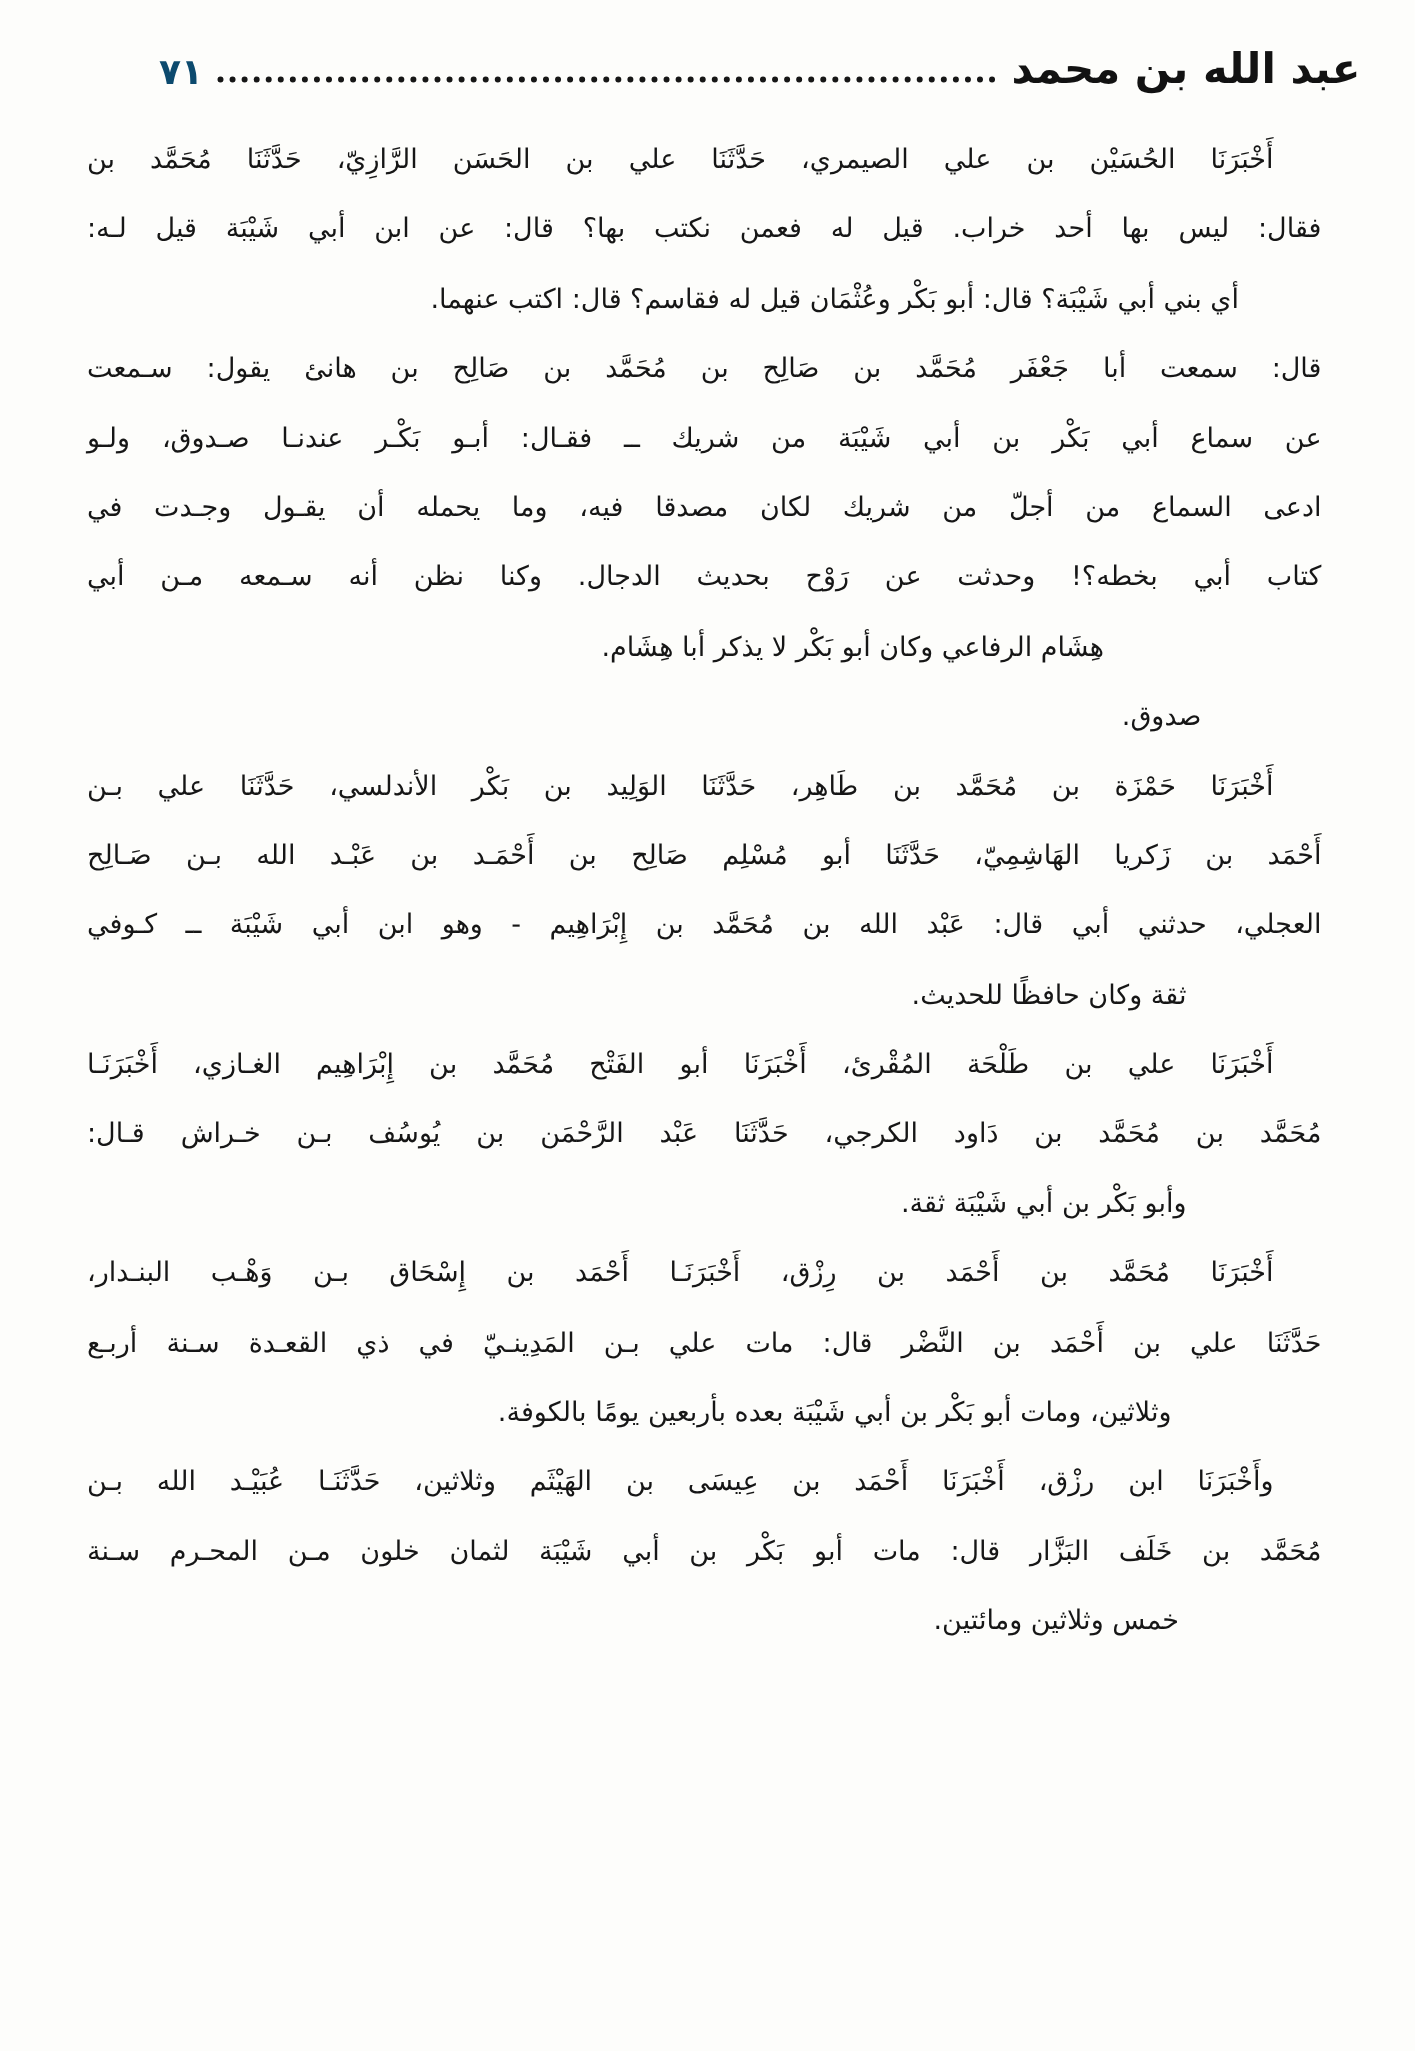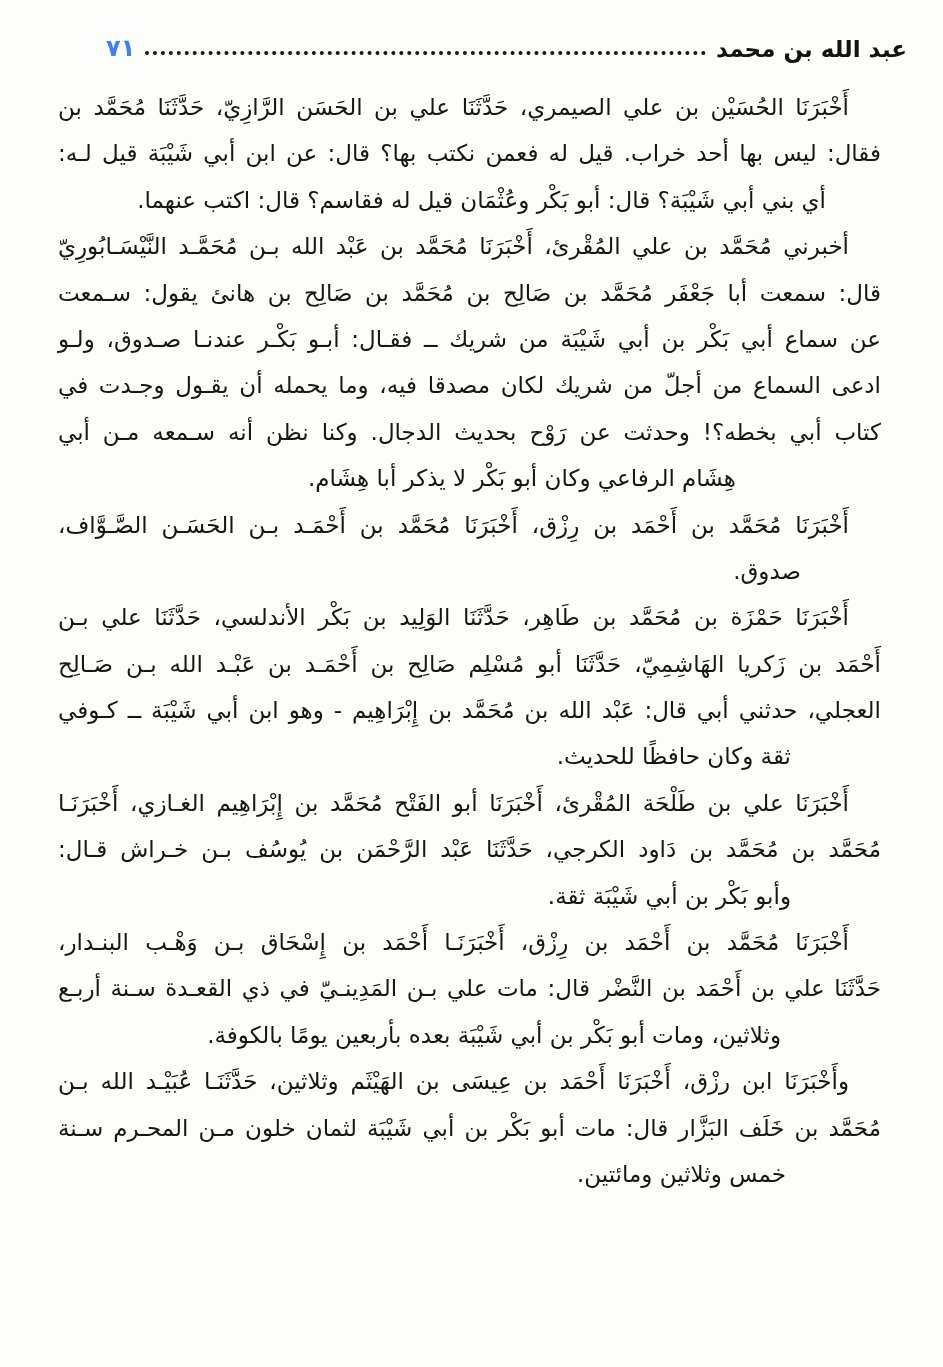--- a/index.html
+++ b/index.html
@@ -18,47 +18,47 @@
   
   .header {
     position: absolute;
     top: 28px; right: 36px; left: 106px;
     display: flex;
     align-items: flex-end;
     height: 34px;
   }
   .header .title {
     font-weight: bold;
-    font-size: 23px;
+    font-size: 28px;
     color: #121212;
     white-space: nowrap;
   }
   .header .leader {
     flex: 1;
     border-bottom: 4px dotted #161616;
     margin: 0 10px 7px 10px;
     height: 1px;
   }
   .header .pagenum {
     font-weight: bold;
     font-size: 24px;
-    color: #3b82f6;
+    color: #0c4a6e;
     letter-spacing: 1px;
     white-space: nowrap;
   }
   
   .content {
     position: absolute;
     top: 84px; right: 62px; left: 58px;
     color: #161616;
   }
   .line {
     height: 46.4px;
     line-height: 46.4px;
-    font-size: 23px;
+    font-size: 18px;
     white-space: normal;
   }
   .first {
     text-align: justify;
     text-align-last: justify;
     text-indent: 32px;
   }
   .full {
     text-align: justify;
     text-align-last: justify;
@@ -84,30 +84,28 @@
 
   <div class="content">
 
     <div>
       <div class="line first">أَخْبَرَنَا الحُسَيْن بن علي الصيمري، حَدَّثَنَا علي بن الحَسَن الرَّازِيّ، حَدَّثَنَا مُحَمَّد بن</div>
       <div class="line full">فقال: ليس بها أحد خراب. قيل له فعمن نكتب بها؟ قال: عن ابن أبي شَيْبَة قيل لـه:</div>
       <div class="line last ind55">أي بني أبي شَيْبَة؟ قال: أبو بَكْر وعُثْمَان قيل له فقاسم؟ قال: اكتب عنهما.</div>
     </div>
 
     <div>
-      <div class="line first">أخبرني مُحَمَّد بن علي المُقْرئ، أَخْبَرَنَا مُحَمَّد بن عَبْد الله بـن مُحَمَّـد النَّيْسَـابُورِيّ</div>
       <div class="line full">قال: سمعت أبا جَعْفَر مُحَمَّد بن صَالِح بن مُحَمَّد بن صَالِح بن هانئ يقول: سـمعت</div>
       <div class="line full">عن سماع أبي بَكْر بن أبي شَيْبَة من شريك ــ فقـال: أبـو بَكْـر عندنـا صـدوق، ولـو</div>
       <div class="line full">ادعى السماع من أجلّ من شريك لكان مصدقا فيه، وما يحمله أن يقـول وجـدت في</div>
       <div class="line full">كتاب أبي بخطه؟! وحدثت عن رَوْح بحديث الدجال. وكنا نظن أنه سـمعه مـن أبي</div>
       <div class="line last ind145">هِشَام الرفاعي وكان أبو بَكْر لا يذكر أبا هِشَام.</div>
     </div>
 
     <div>
-      <div class="line first">أَخْبَرَنَا مُحَمَّد بن أَحْمَد بن رِزْق، أَخْبَرَنَا مُحَمَّد بن أَحْمَـد بـن الحَسَـن الصَّـوَّاف،</div>
       <div class="line last ind80">صدوق.</div>
     </div>
 
     <div>
       <div class="line first">أَخْبَرَنَا حَمْزَة بن مُحَمَّد بن طَاهِر، حَدَّثَنَا الوَلِيد بن بَكْر الأندلسي، حَدَّثَنَا علي بـن</div>
       <div class="line full">أَحْمَد بن زَكريا الهَاشِمِيّ، حَدَّثَنَا أبو مُسْلِم صَالِح بن أَحْمَـد بن عَبْـد الله بـن صَـالِح</div>
       <div class="line full">العجلي، حدثني أبي قال: عَبْد الله بن مُحَمَّد بن إِبْرَاهِيم - وهو ابن أبي شَيْبَة ــ كـوفي</div>
       <div class="line last ind90">ثقة وكان حافظًا للحديث.</div>
     </div>
 

